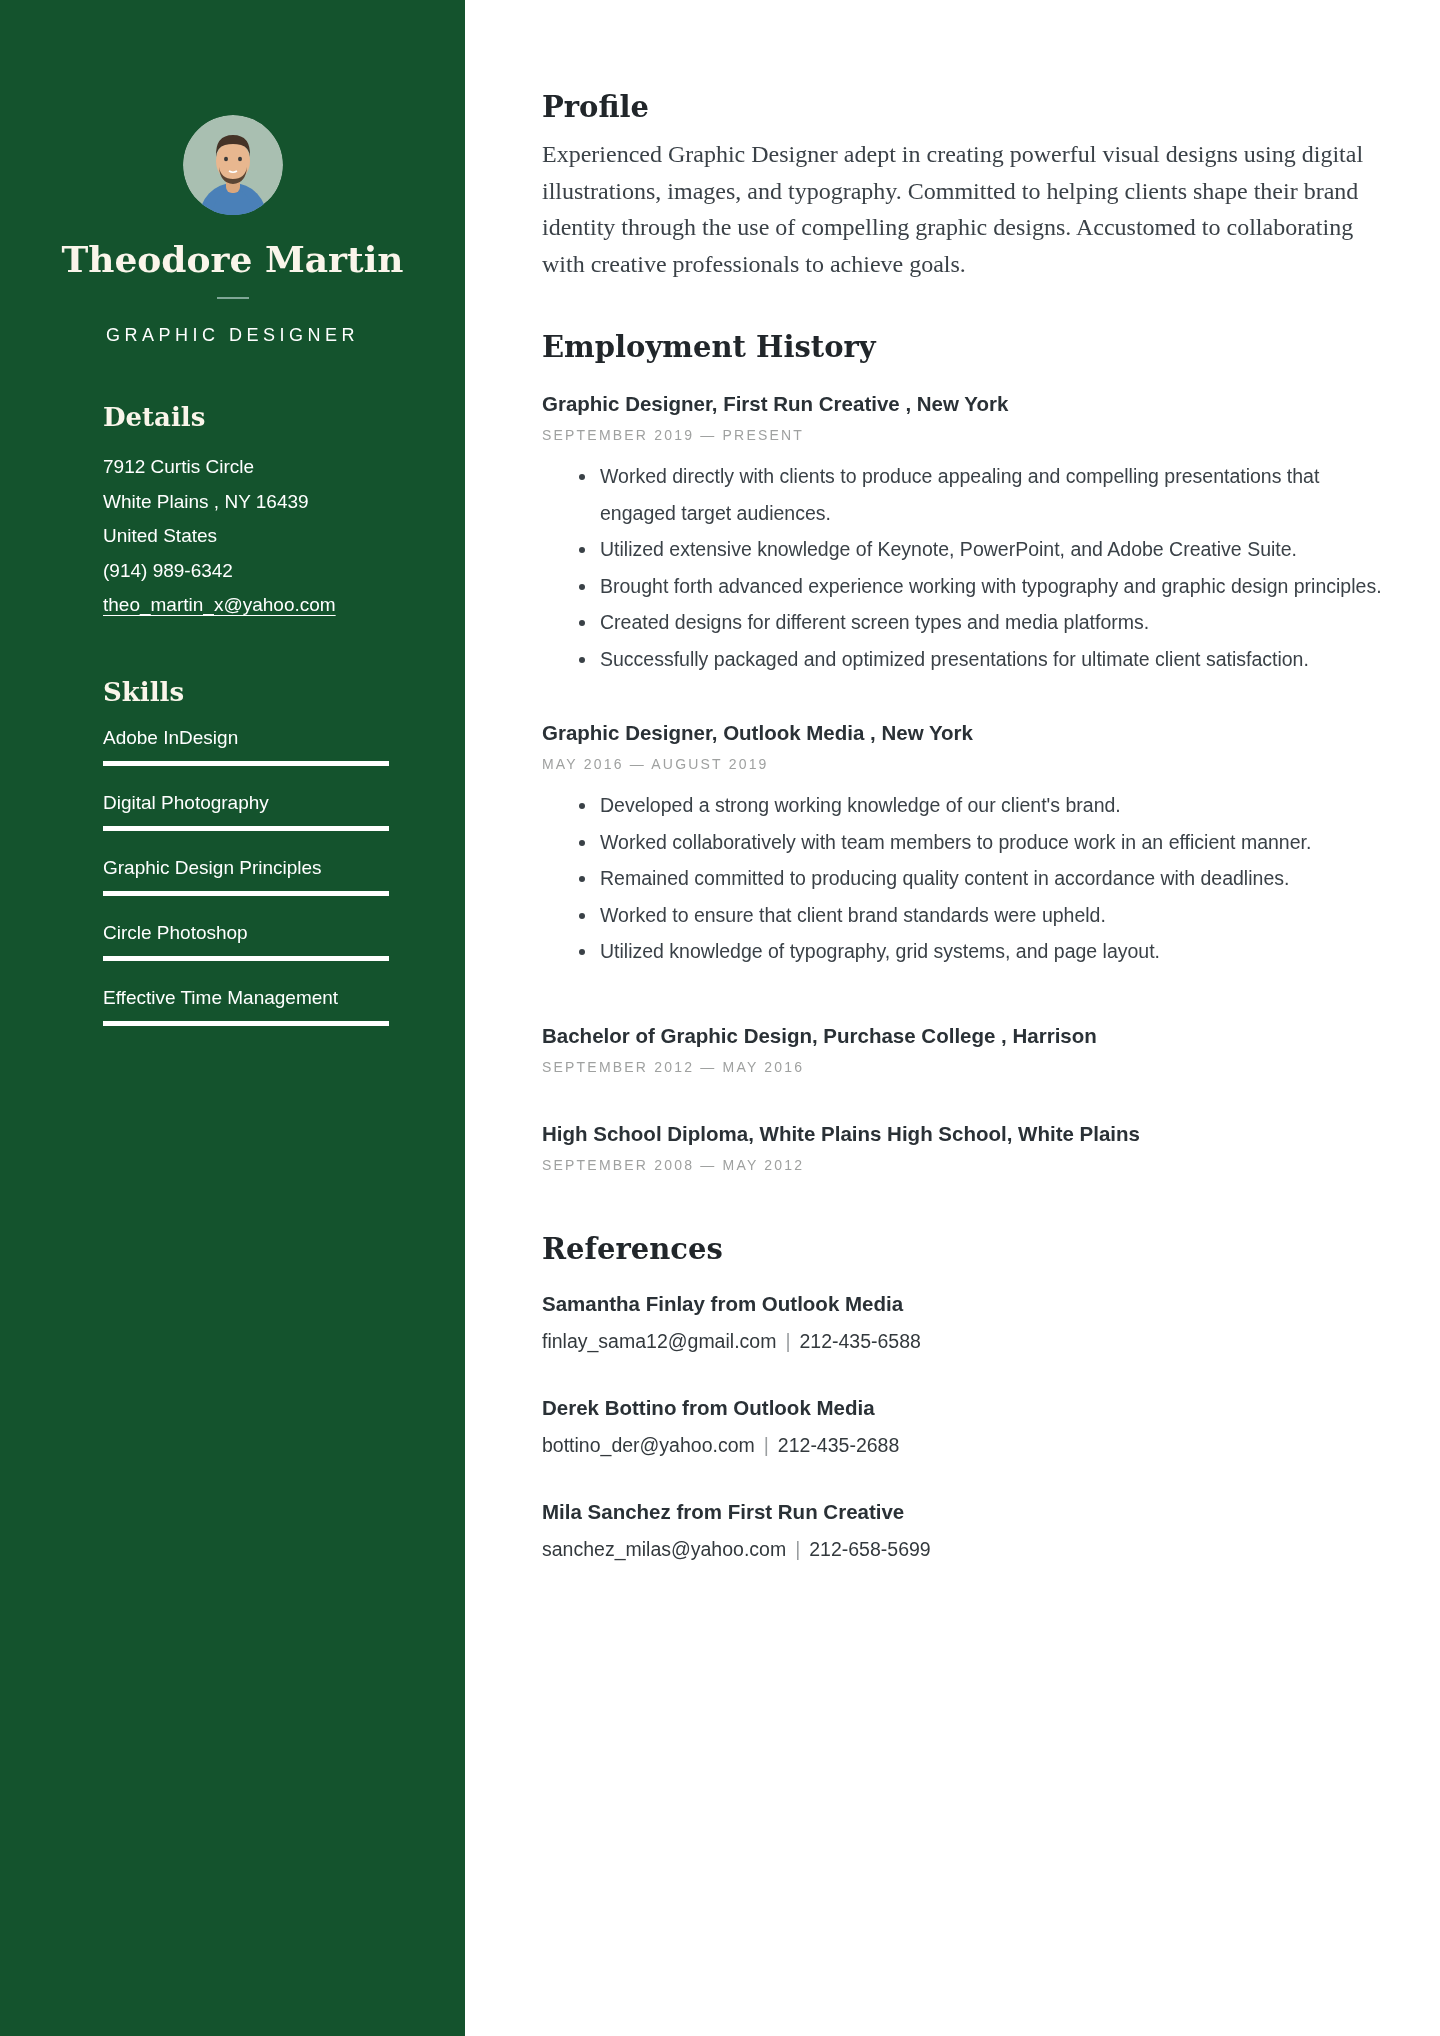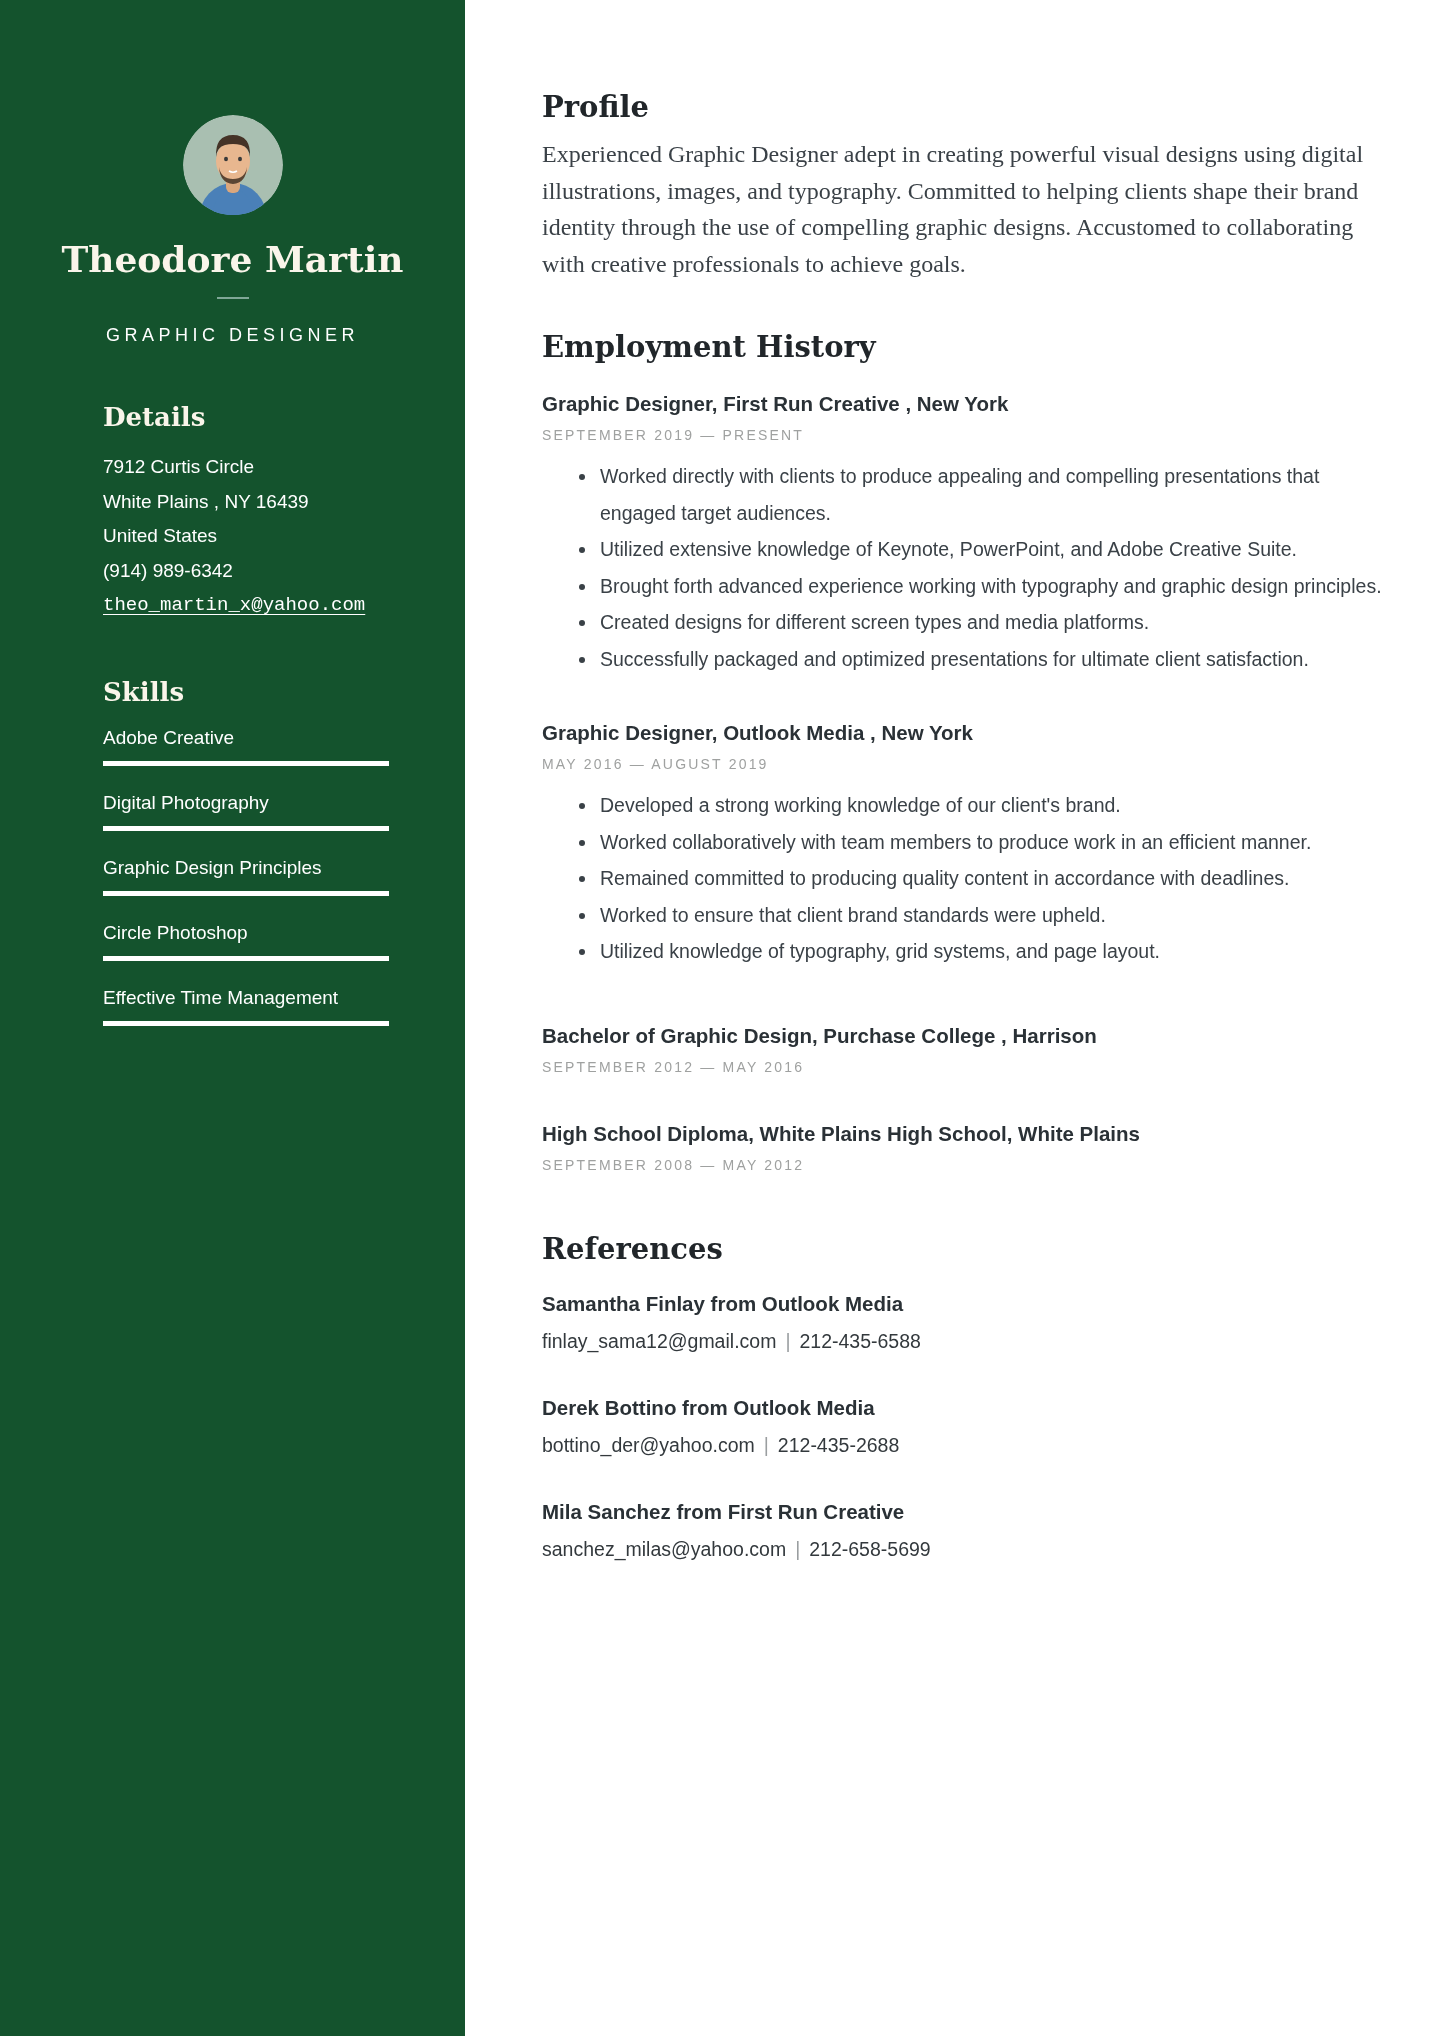--- a/index.html
+++ b/index.html
@@ -67,21 +67,20 @@
     color: #ffffff;
     font-weight: 400;
   }
   .email-link {
     color: #ffffff;
     text-decoration: underline;
     text-underline-offset: 4px;
     font-size: 19px;
     line-height: 34.5px;
     display: inline-block;
-    font-family: Liberation Mono, monospace;
   }
   .skills-section { margin-top: 54px; }
   .skill-item { margin-bottom: 24px; }
   .skill-label {
     font-size: 19px;
     line-height: 26px;
     color: #ffffff;
     margin-bottom: 10px;
   }
   .skill-bar-track {
@@ -197,21 +196,21 @@
       <div class="detail-line">White Plains , NY 16439</div>
       <div class="detail-line">United States</div>
       <div class="detail-line">(914) 989-6342</div>
       <a href="#" class="email-link">theo_martin_x@yahoo.com</a>
     </section>
 
     <section class="side-section skills-section">
       <h2 class="side-heading">Skills</h2>
 
       <div class="skill-item">
-        <div class="skill-label">Adobe Creative</div>
+        <div class="skill-label">Adobe InDesign</div>
         <div class="skill-bar-track">
             <div class="skill-bar-fill"></div>
           </div>
       </div>
       <div class="skill-item">
         <div class="skill-label">Digital Photography</div>
         <div class="skill-bar-track">
             <div class="skill-bar-fill"></div>
           </div>
       </div>

